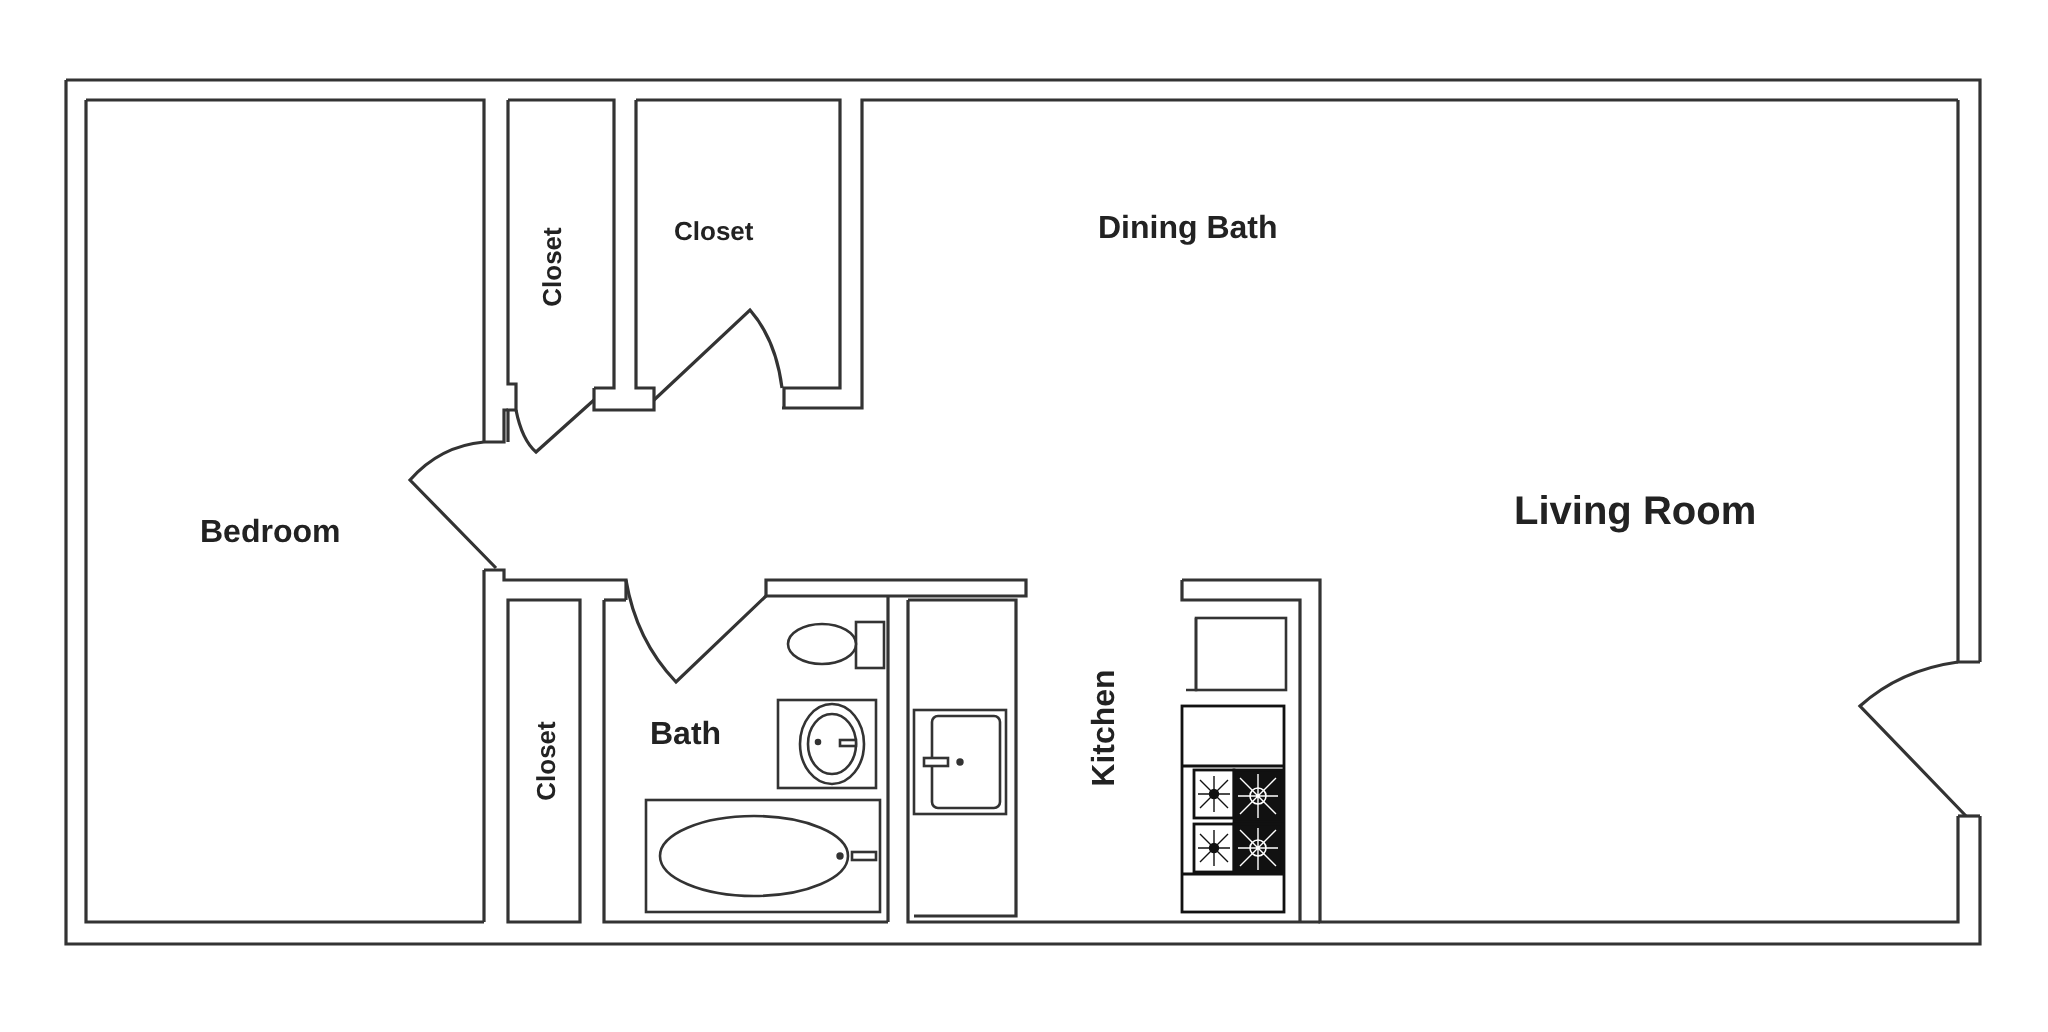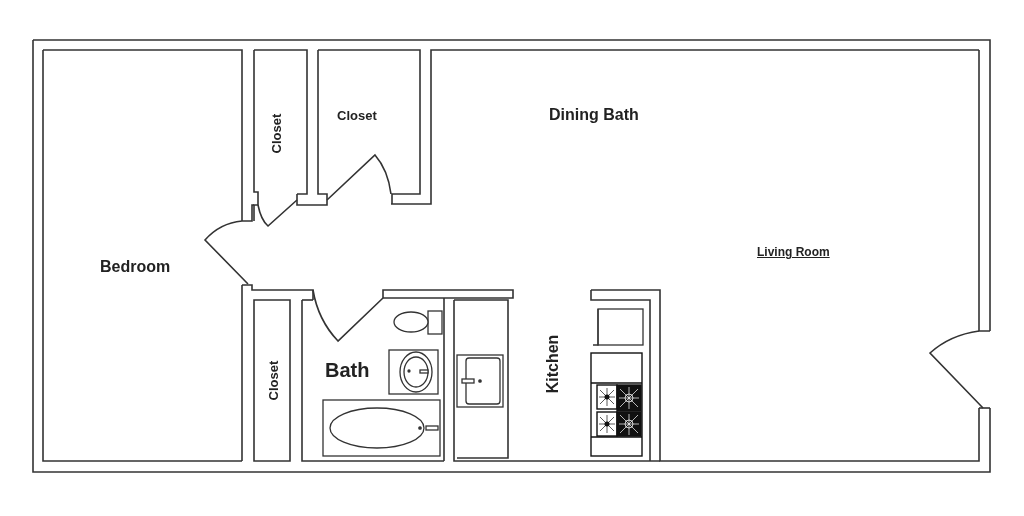--- a/index.html
+++ b/index.html
@@ -130,15 +130,15 @@
   <g fill="none" stroke="#333" stroke-width="1.6">
     <path d="M979 331 Q950 335 930 353 L983 408"></path>
   </g>
 </svg>
 
 <div class="lbl" style="left:100px; top:258px; font-size:16px;">Bedroom</div>
 <div class="lbl vert" style="left:254px; top:126px; width:44px; text-align:center; font-size:13px;">Closet</div>
 <div class="lbl" style="left:337px; top:108px; font-size:13px;">Closet</div>
 <div class="lbl vert" style="left:251px; top:373px; width:44px; text-align:center; font-size:13px;">Closet</div>
 <div class="lbl" style="left:549px; top:106px; font-size:16px;">Dining Bath</div>
-<div class="lbl" style="left:757px; top:245px; font-size:12px;text-decoration:underline;">Living Room</div>
-<div class="lbl" style="left:325px; top:359px; font-size:20px;">Bath</div>
+<div class="lbl" style="left:757px; top:245px; font-size:20px;">Living Room</div>
+<div class="lbl" style="left:325px; top:359px; font-size:16px;">Bath</div>
 <div class="lbl vert" style="left:523px; top:355px; width:60px; text-align:center; font-size:16px;">Kitchen</div>
 
 </body></html>

